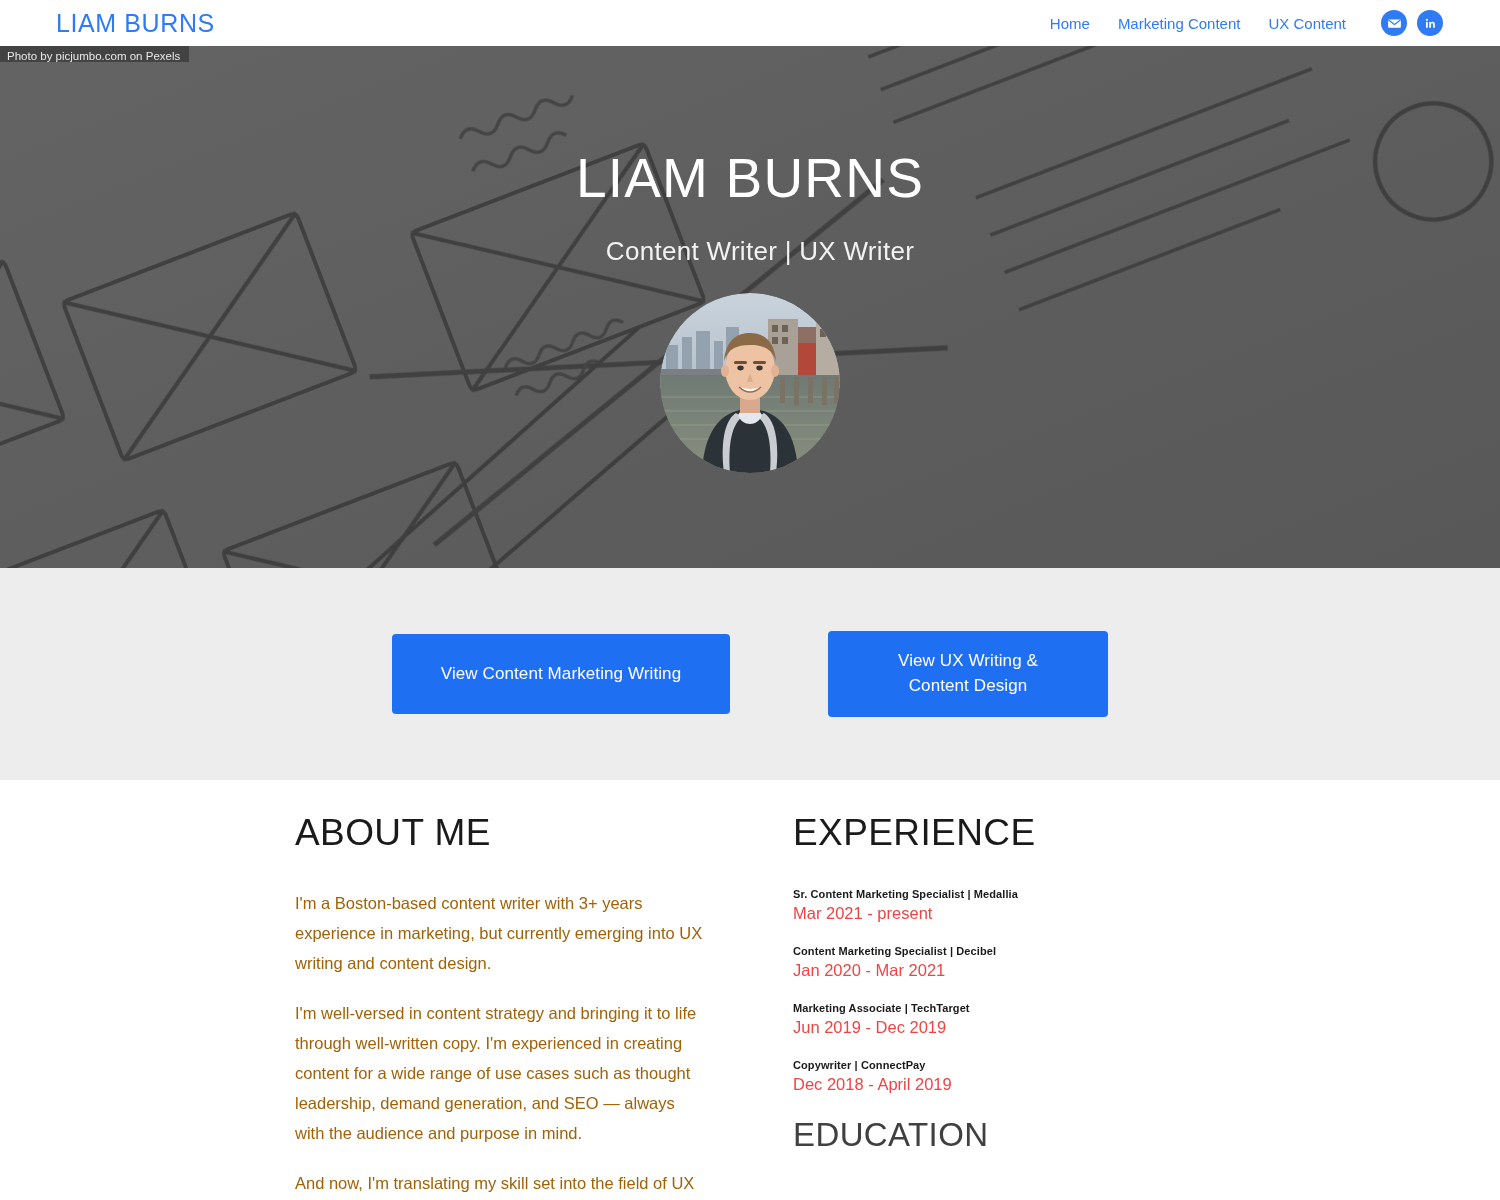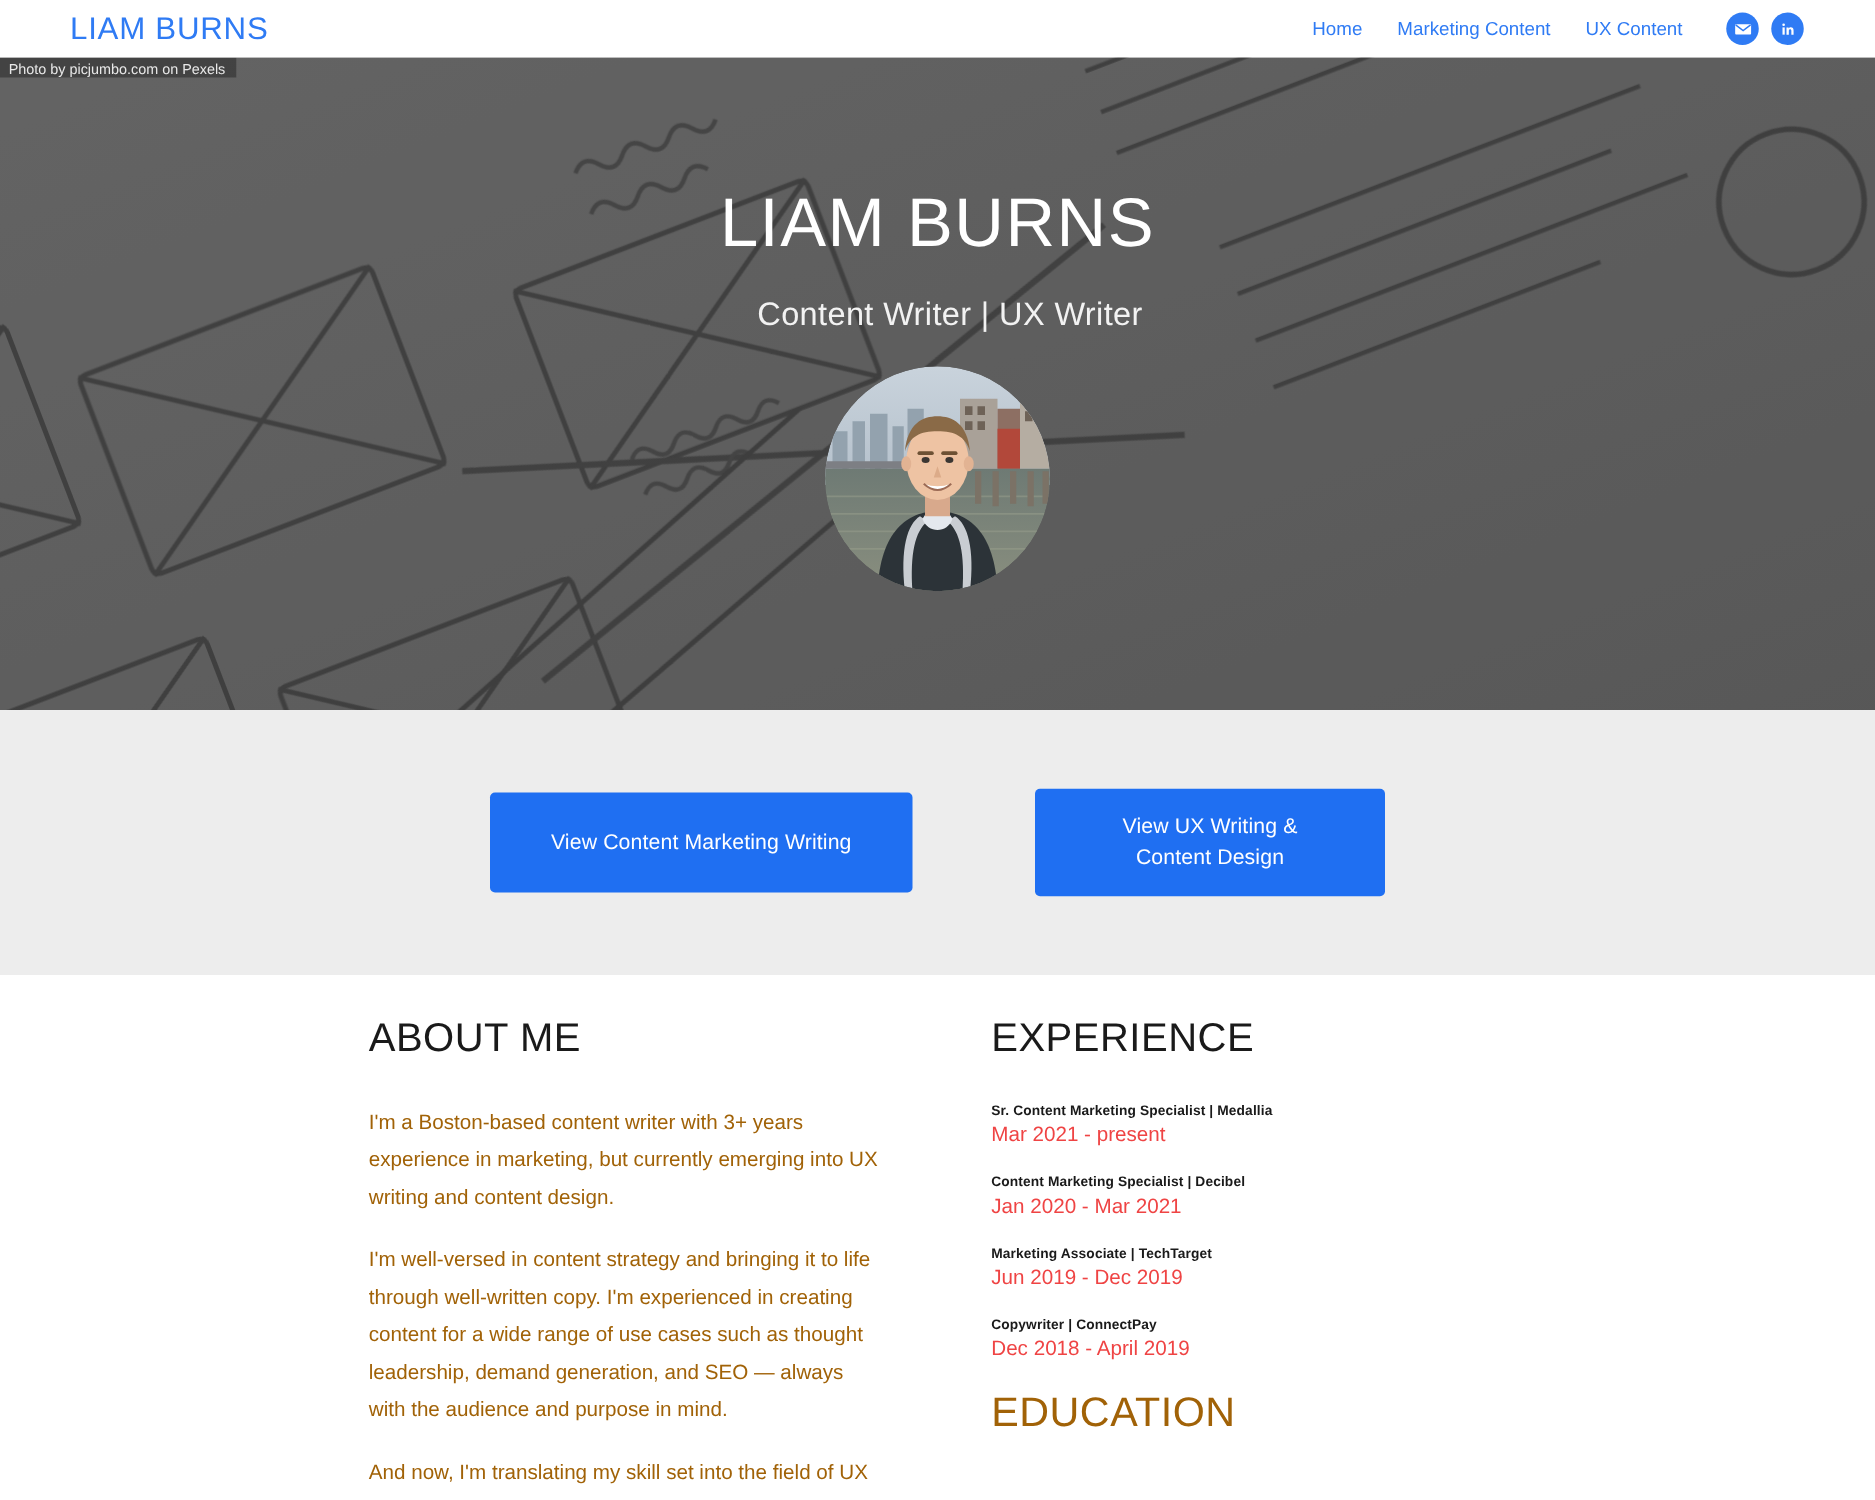--- a/index.html
+++ b/index.html
@@ -160,21 +160,21 @@
   
   .content {
     background: #ffffff;
     display: flex;
     justify-content: center;
     gap: 86px;
     padding: 32px 0 0 0;
   }
   .col { width: 412px; }
   .section-heading {
-    font-size: 32px;
+    font-size: 37px;
     font-weight: 400;
     color: #1a1a1a;
     letter-spacing: 0.4px;
     margin-bottom: 34px;
   }
   .about-p {
     font-size: 16.5px;
     line-height: 1.82;
     color: #a16207;
     margin-bottom: 20px;
@@ -188,21 +188,21 @@
     letter-spacing: 0.1px;
   }
   .job-dates {
     font-size: 16.5px;
     color: #ef4444;
     font-weight: 400;
   }
   .edu-heading {
     font-size: 33px;
     font-weight: 400;
-    color: #a16207;
+    color: #404040;
     letter-spacing: 0.4px;
   }
 </style>
 </head>
 <body>
 
 <header class="site-header">
   <a class="brand">LIAM BURNS</a>
 
   <nav class="nav">

